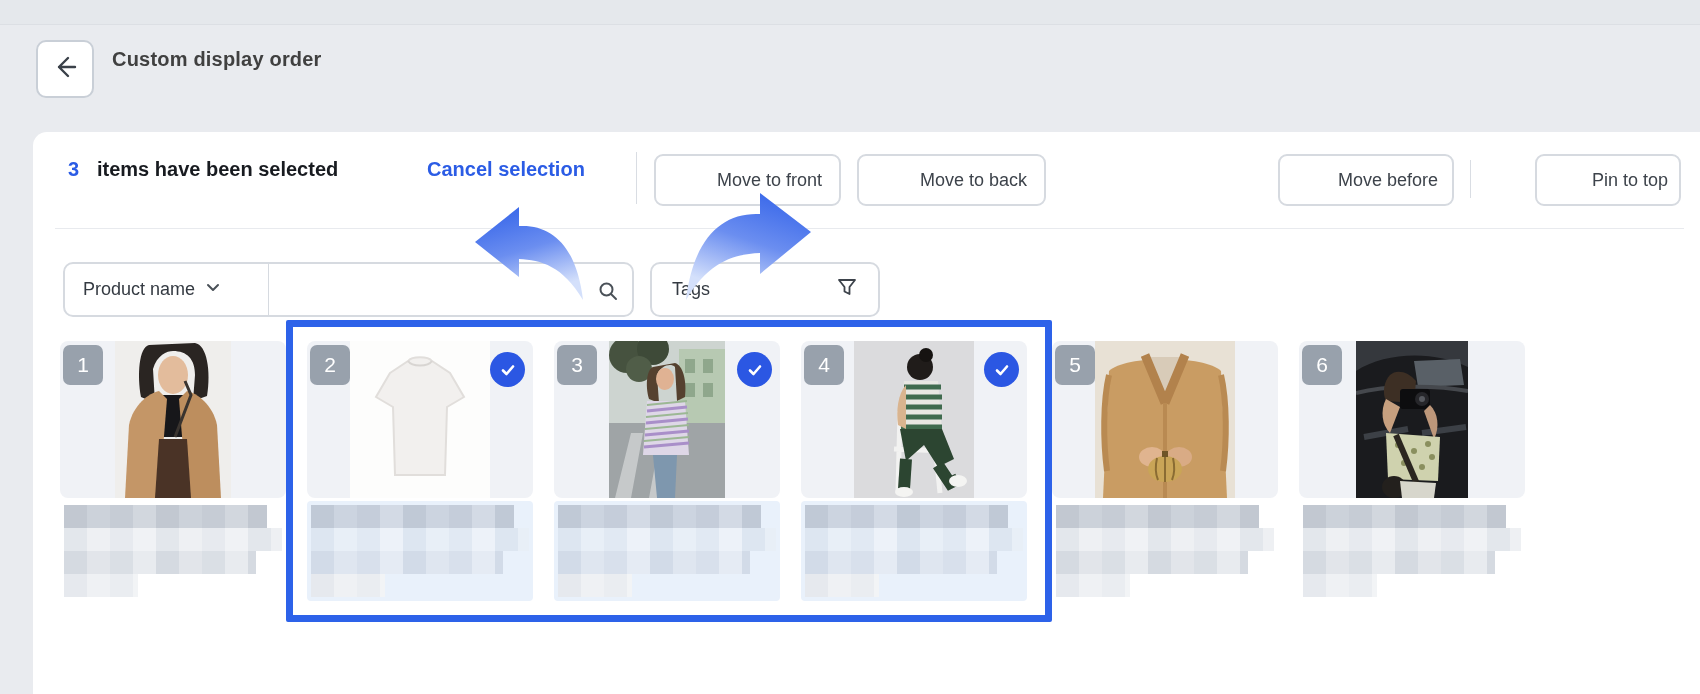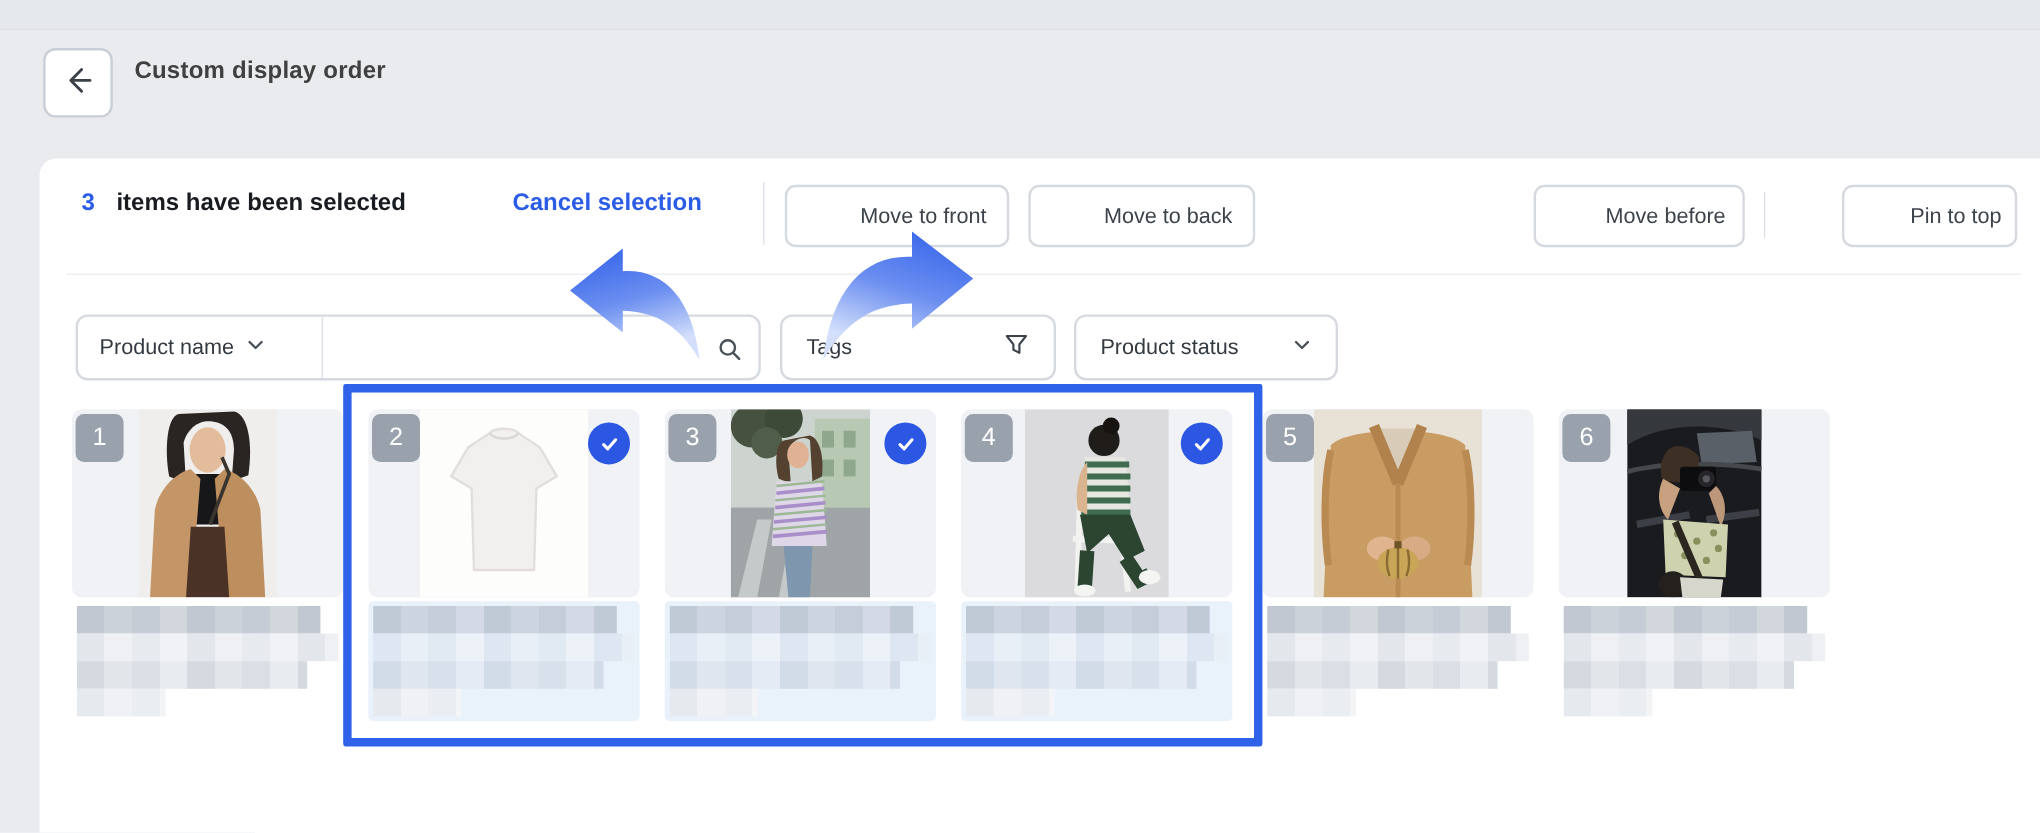--- a/index.html
+++ b/index.html
@@ -155,28 +155,20 @@
   </div>
 
   <div class="pill tags">
     <span>Tags</span>
     <span>
       <svg width="22" height="22" viewBox="0 0 22 22">
           <path d="M3 4 H19 L13.5 11 V18 L8.5 15.5 V11 Z" stroke="#3d434b" stroke-width="1.8" fill="none" stroke-linejoin="round"></path>
         </svg>
     </span>
   </div>
-  <div class="pill status">
-    <span>Product status</span>
-    <span>
-      <svg width="16" height="16" viewBox="0 0 16 16">
-          <path d="M3 6 L8 11 L13 6" stroke="#4a5158" stroke-width="2" fill="none" stroke-linecap="round" stroke-linejoin="round"></path>
-        </svg>
-    </span>
-  </div>
 
   <div class="arrow left">
     <svg width="122" height="100" viewBox="0 0 122 100">
       <defs>
           <linearGradient id="agrad1" x1="0" y1="0" x2="0.35" y2="1">
         <stop offset="0" stop-color="#2e5fe8"></stop>
             <stop offset="0.55" stop-color="#6b8ef0"></stop>
             <stop offset="1" stop-color="#d4e0fb"></stop>
       </linearGradient>
         </defs>

